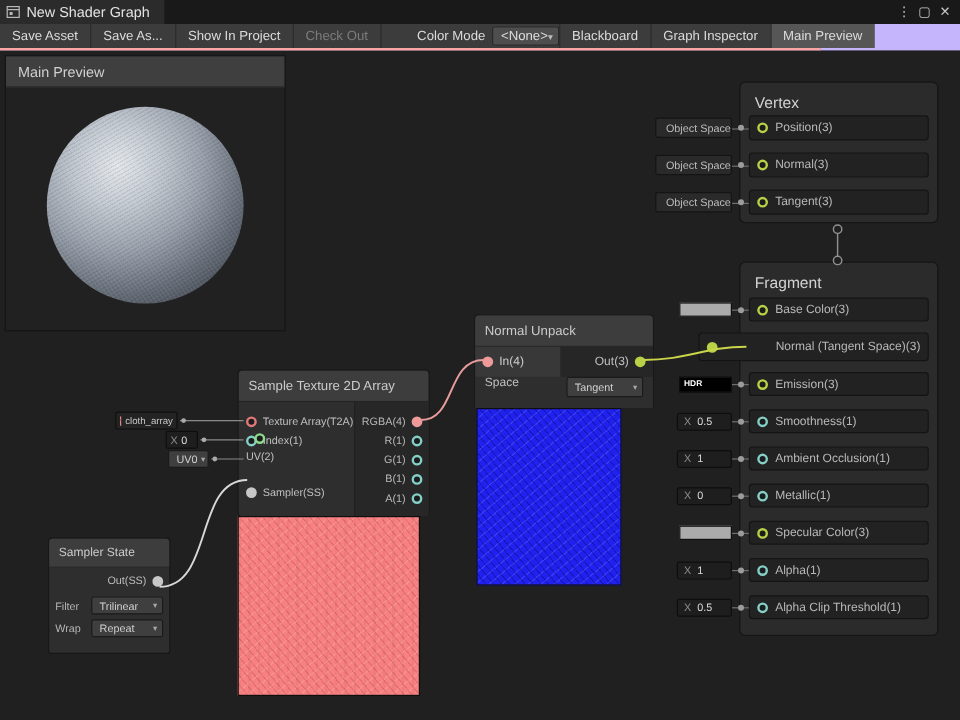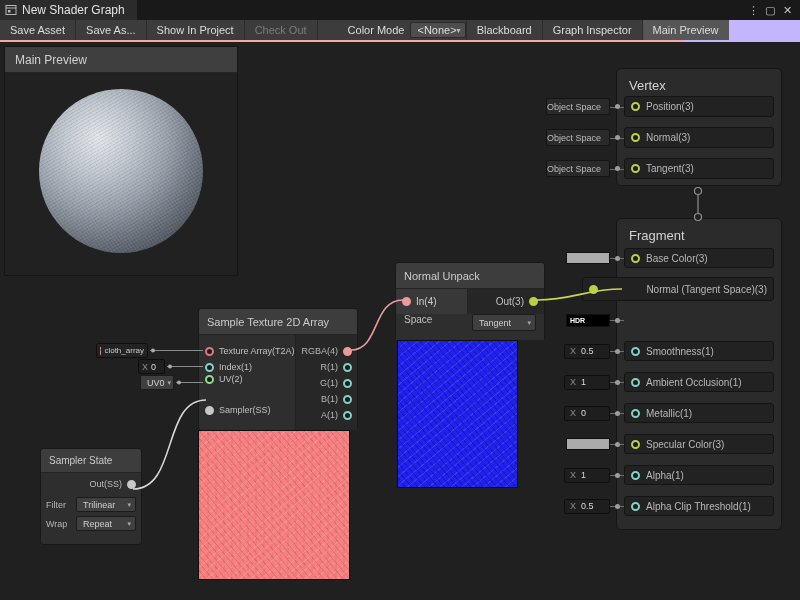--- a/index.html
+++ b/index.html
@@ -60,21 +60,21 @@
   .connector::before { content:''; position:absolute; left:0; right:0; top:50%; height:1px; background:#6f6f6f; }
   .connector::after { content:''; position:absolute; left:50%; top:50%; width:5px; height:5px;
                       margin:-2.5px 0 0 -2.5px; border-radius:50%; background:#9c9c9c; }
   .connector.hidden::before, .connector.hidden::after { display:none; }
   .slot { flex:1; height:100%; background:#222222; border:1px solid #141414; border-radius:3px;
           display:flex; align-items:center; gap:6px; padding:0 6px; }
   .slot-label { font-size:10px; color:#b8b8b8; white-space:nowrap; }
   .slot.active { margin-left:-10px;gap:48px; }
 
   .space-widget { width:64px; height:17px; background:#2a2a2a; border:1px solid #141414; border-radius:2px;
-                  display:flex; align-items:center; justify-content:flex-start; font-size:9px; color:#bdbdbd;
+                  display:flex; align-items:center; justify-content:flex-end; font-size:9px; color:#bdbdbd;
                   white-space:nowrap; }
   .swatch { width:44px; height:12px; background:#ababab; border:1px solid #101010; }
   .hdr-swatch { width:44px; height:13px; background:#000; border:1px solid #101010;
                 display:flex; align-items:center; padding-left:3px; font-size:7px; color:#fff; font-weight:bold; }
   .float-field { width:46px; height:15px; background:#1e1e1e; border:1px solid #0e0e0e; border-radius:2px;
                  display:flex; align-items:center; gap:5px; padding:0 5px; font-size:9px; }
   .float-field .fx { color:#8d8d8d; }
   .float-field .fv { color:#dadada; }
 
   .dd { background:#3f3f3f; border:1px solid #1b1b1b; border-radius:2px; display:flex; align-items:center;
@@ -244,20 +244,24 @@
     </div>
   </div>
 
   <div class="ctx-row" style="left:546px; top:310px;">
     <div class="widget-cell">
         <div class="hdr-swatch">
           <span>HDR</span>
         </div>
       </div>
     <div class="connector"></div>
+    <div class="slot">
+      <span class="port pv3"></span>
+      <span class="slot-label">Emission(3)</span>
+    </div>
   </div>
 
   <div class="ctx-row" style="left:546px; top:341px;">
     <div class="widget-cell">
         <div class="float-field">
       <span class="fx">X</span>
           <span class="fv">0.5</span>
         </div>
       </div>
     <div class="connector"></div>
@@ -339,21 +343,21 @@
     <div class="body-rel" style="height:95px; border-radius:0 0 3px 3px;">
       <div class="out-col"></div>
       <div class="in-row" style="top:9px;">
         <span class="port ptex"></span>
         <span class="lbl">Texture Array(T2A)</span>
       </div>
       <div class="in-row" style="top:25px;">
         <span class="port pv1"></span>
         <span class="lbl">Index(1)</span>
       </div>
-      <div class="in-row" style="top:37px;">
+      <div class="in-row" style="top:26px;flex-direction:column;">
         <span class="port pv2"></span>
         <span class="lbl">UV(2)</span>
       </div>
       <div class="in-row" style="top:68px;">
         <span class="port psmp connected"></span>
         <span class="lbl">Sampler(SS)</span>
       </div>
       <div class="out-row" style="top:9px;">
         <span class="lbl">RGBA(4)</span>
         <span class="port pv4 connected"></span>

